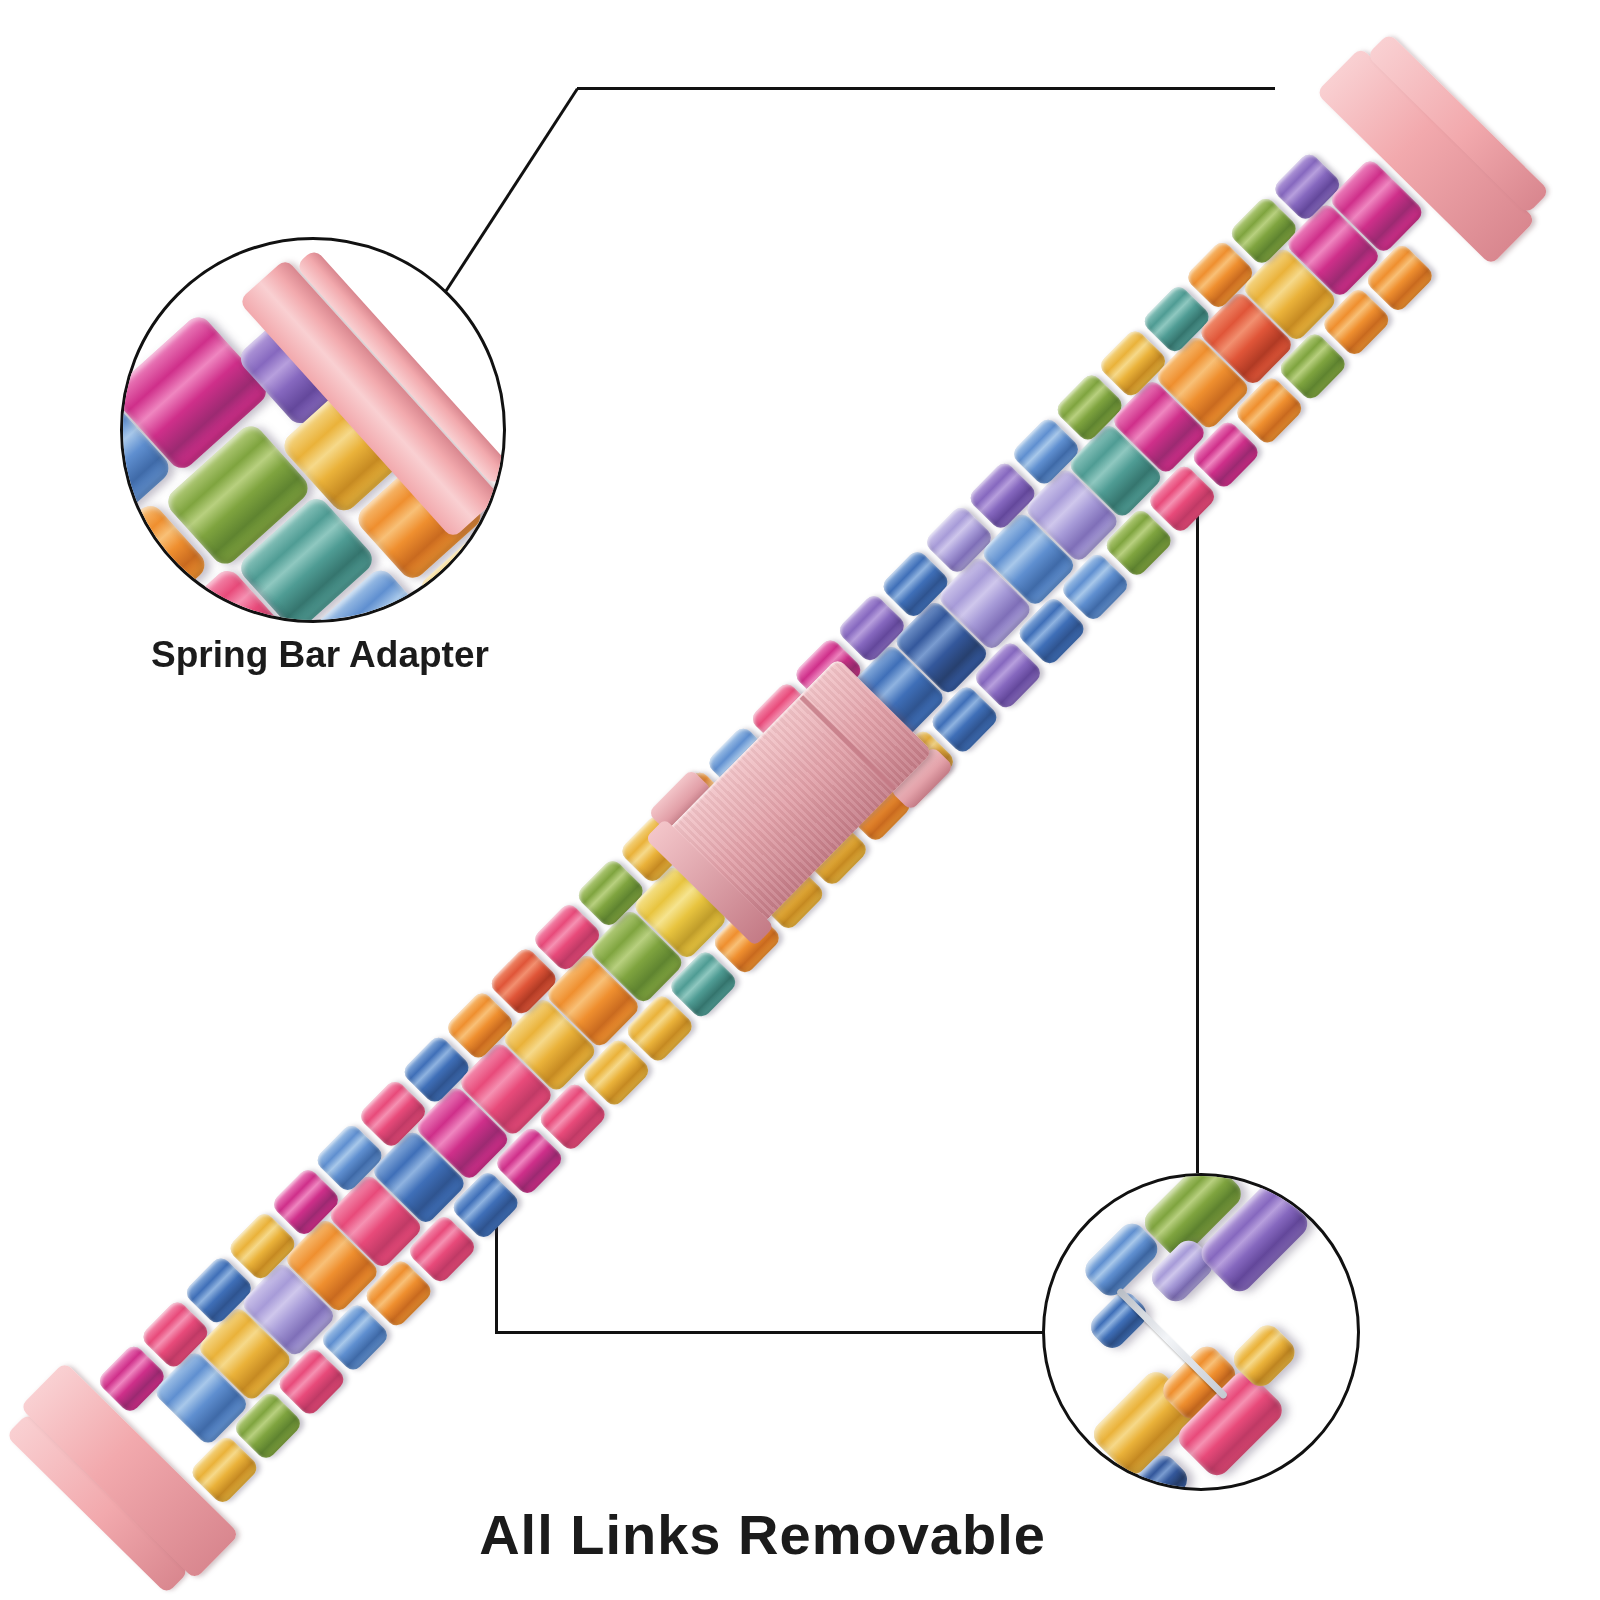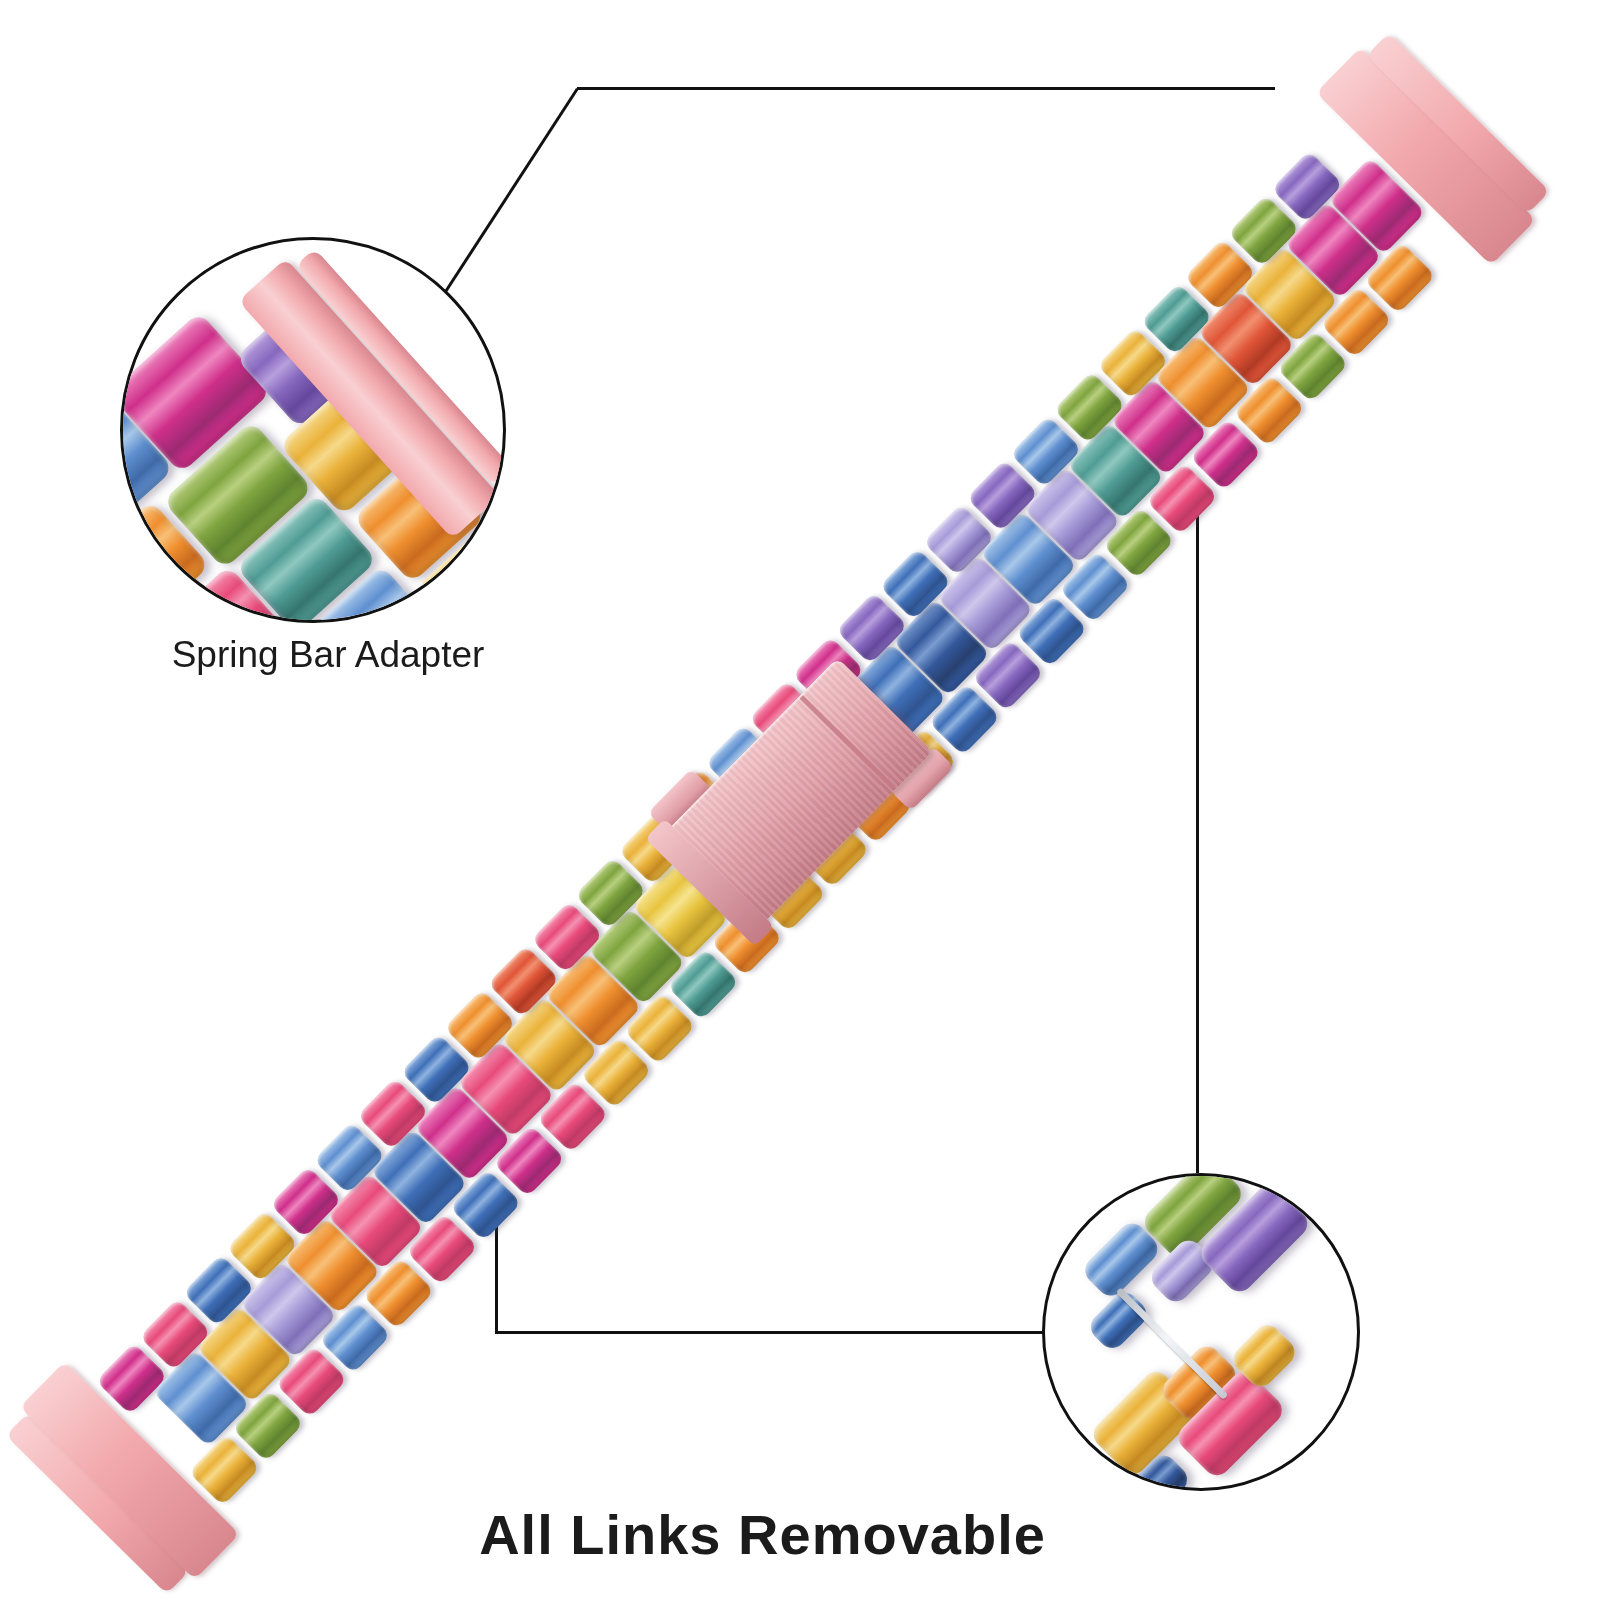--- a/index.html
+++ b/index.html
@@ -7,21 +7,21 @@
        background:#ffffff;font-family:"Liberation Sans",sans-serif;}
   
   .cline{position:absolute;background:var(--line,#111);}
   .cline.diag{transform-origin:0 50%;}
   
   .callout-circle{position:absolute;border:3px solid var(--line,#111);border-radius:50%;
        background:#fff;overflow:hidden;}
   .closeup-group{position:absolute;width:0;height:0;}
   
   .label{position:absolute;color:var(--text,#1b1b1b);text-align:center;}
-  .label-spring{left:96px;top:630px;width:464px;font-size:37px;line-height:50px;font-weight:400;}
+  .label-spring{left:88px;top:630px;width:464px;font-size:37px;line-height:50px;font-weight:700;}
   .label-alllinks{left:0;top:1502px;width:1525px;font-size:56px;font-weight:600;letter-spacing:1px;}
   
   .band{position:absolute;left:155px;top:1350px;width:1830px;height:190px;
         transform-origin:0 95px;transform:rotate(-45.4deg);}
   .band-links{position:absolute;left:0;top:0;width:100%;height:100%;}
   .link{position:absolute;border-radius:10px;
         box-shadow:inset 0 2px 3px rgba(255,255,255,.55), inset 0 -4px 6px rgba(0,0,0,.18),
                    3px 3px 5px rgba(80,70,100,.32);}
   .link.big{border-radius:14px;
         box-shadow:inset 0 3px 5px rgba(255,255,255,.55), inset 0 -6px 9px rgba(0,0,0,.18),

